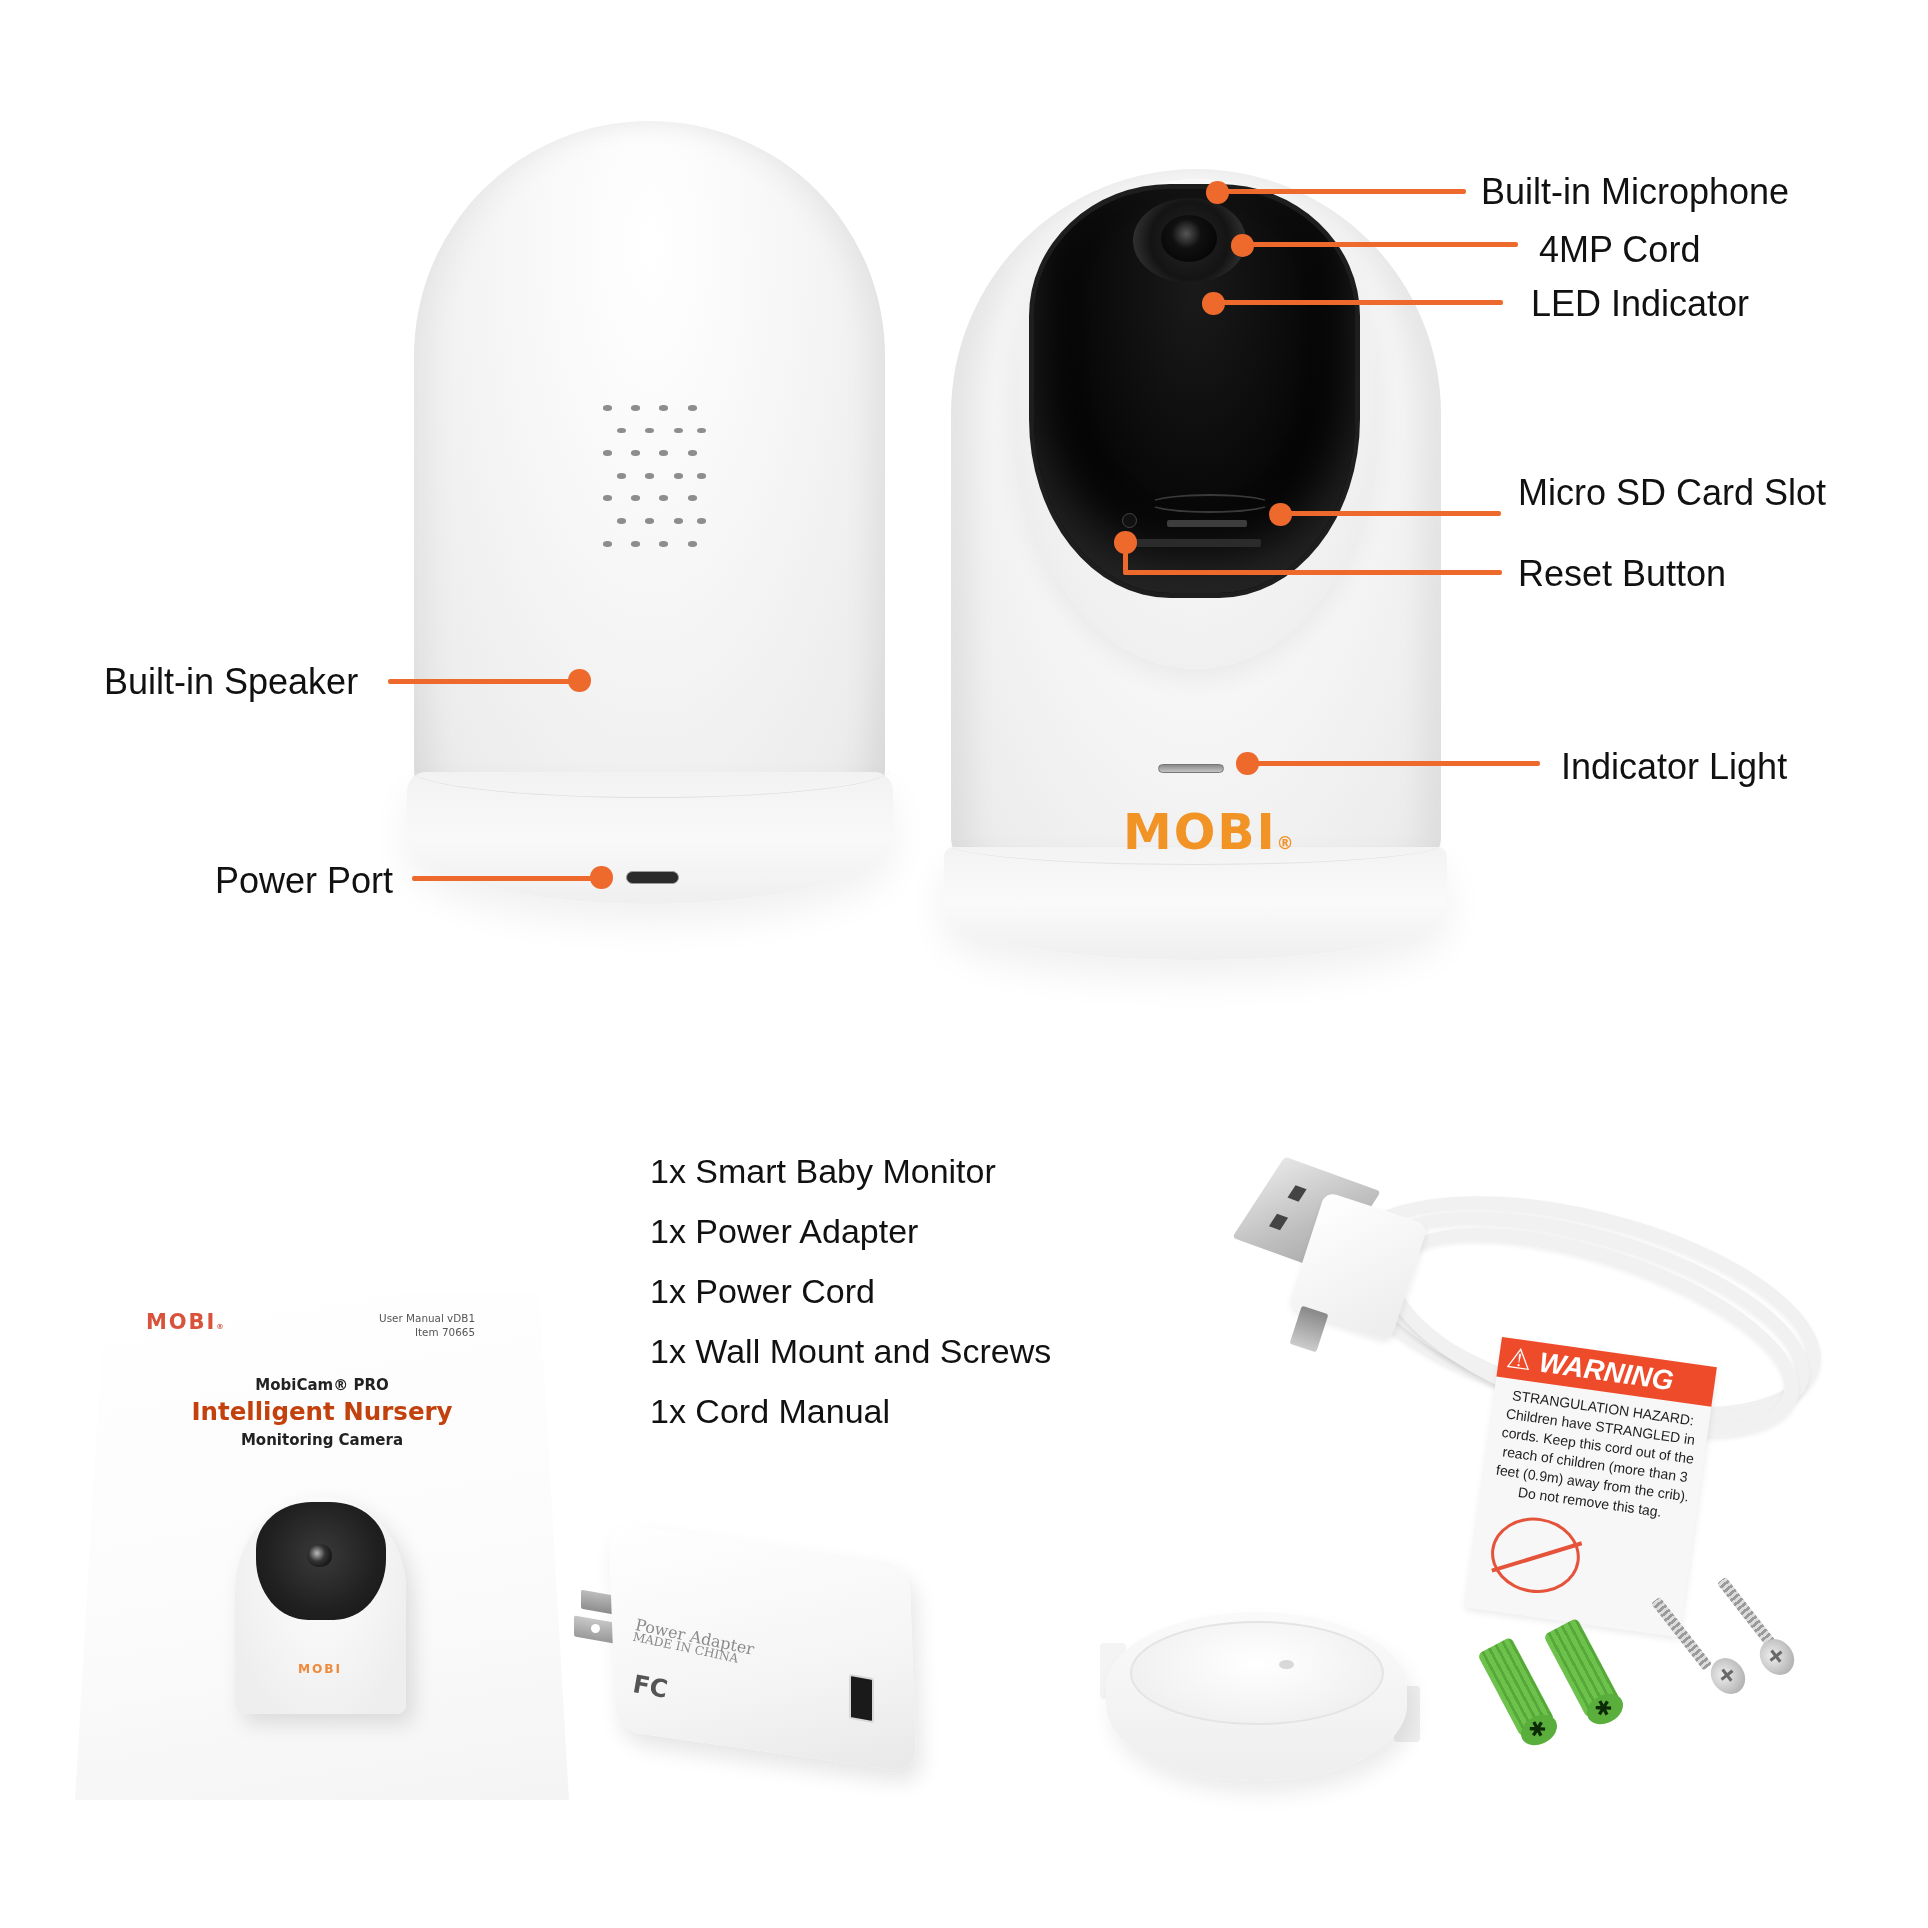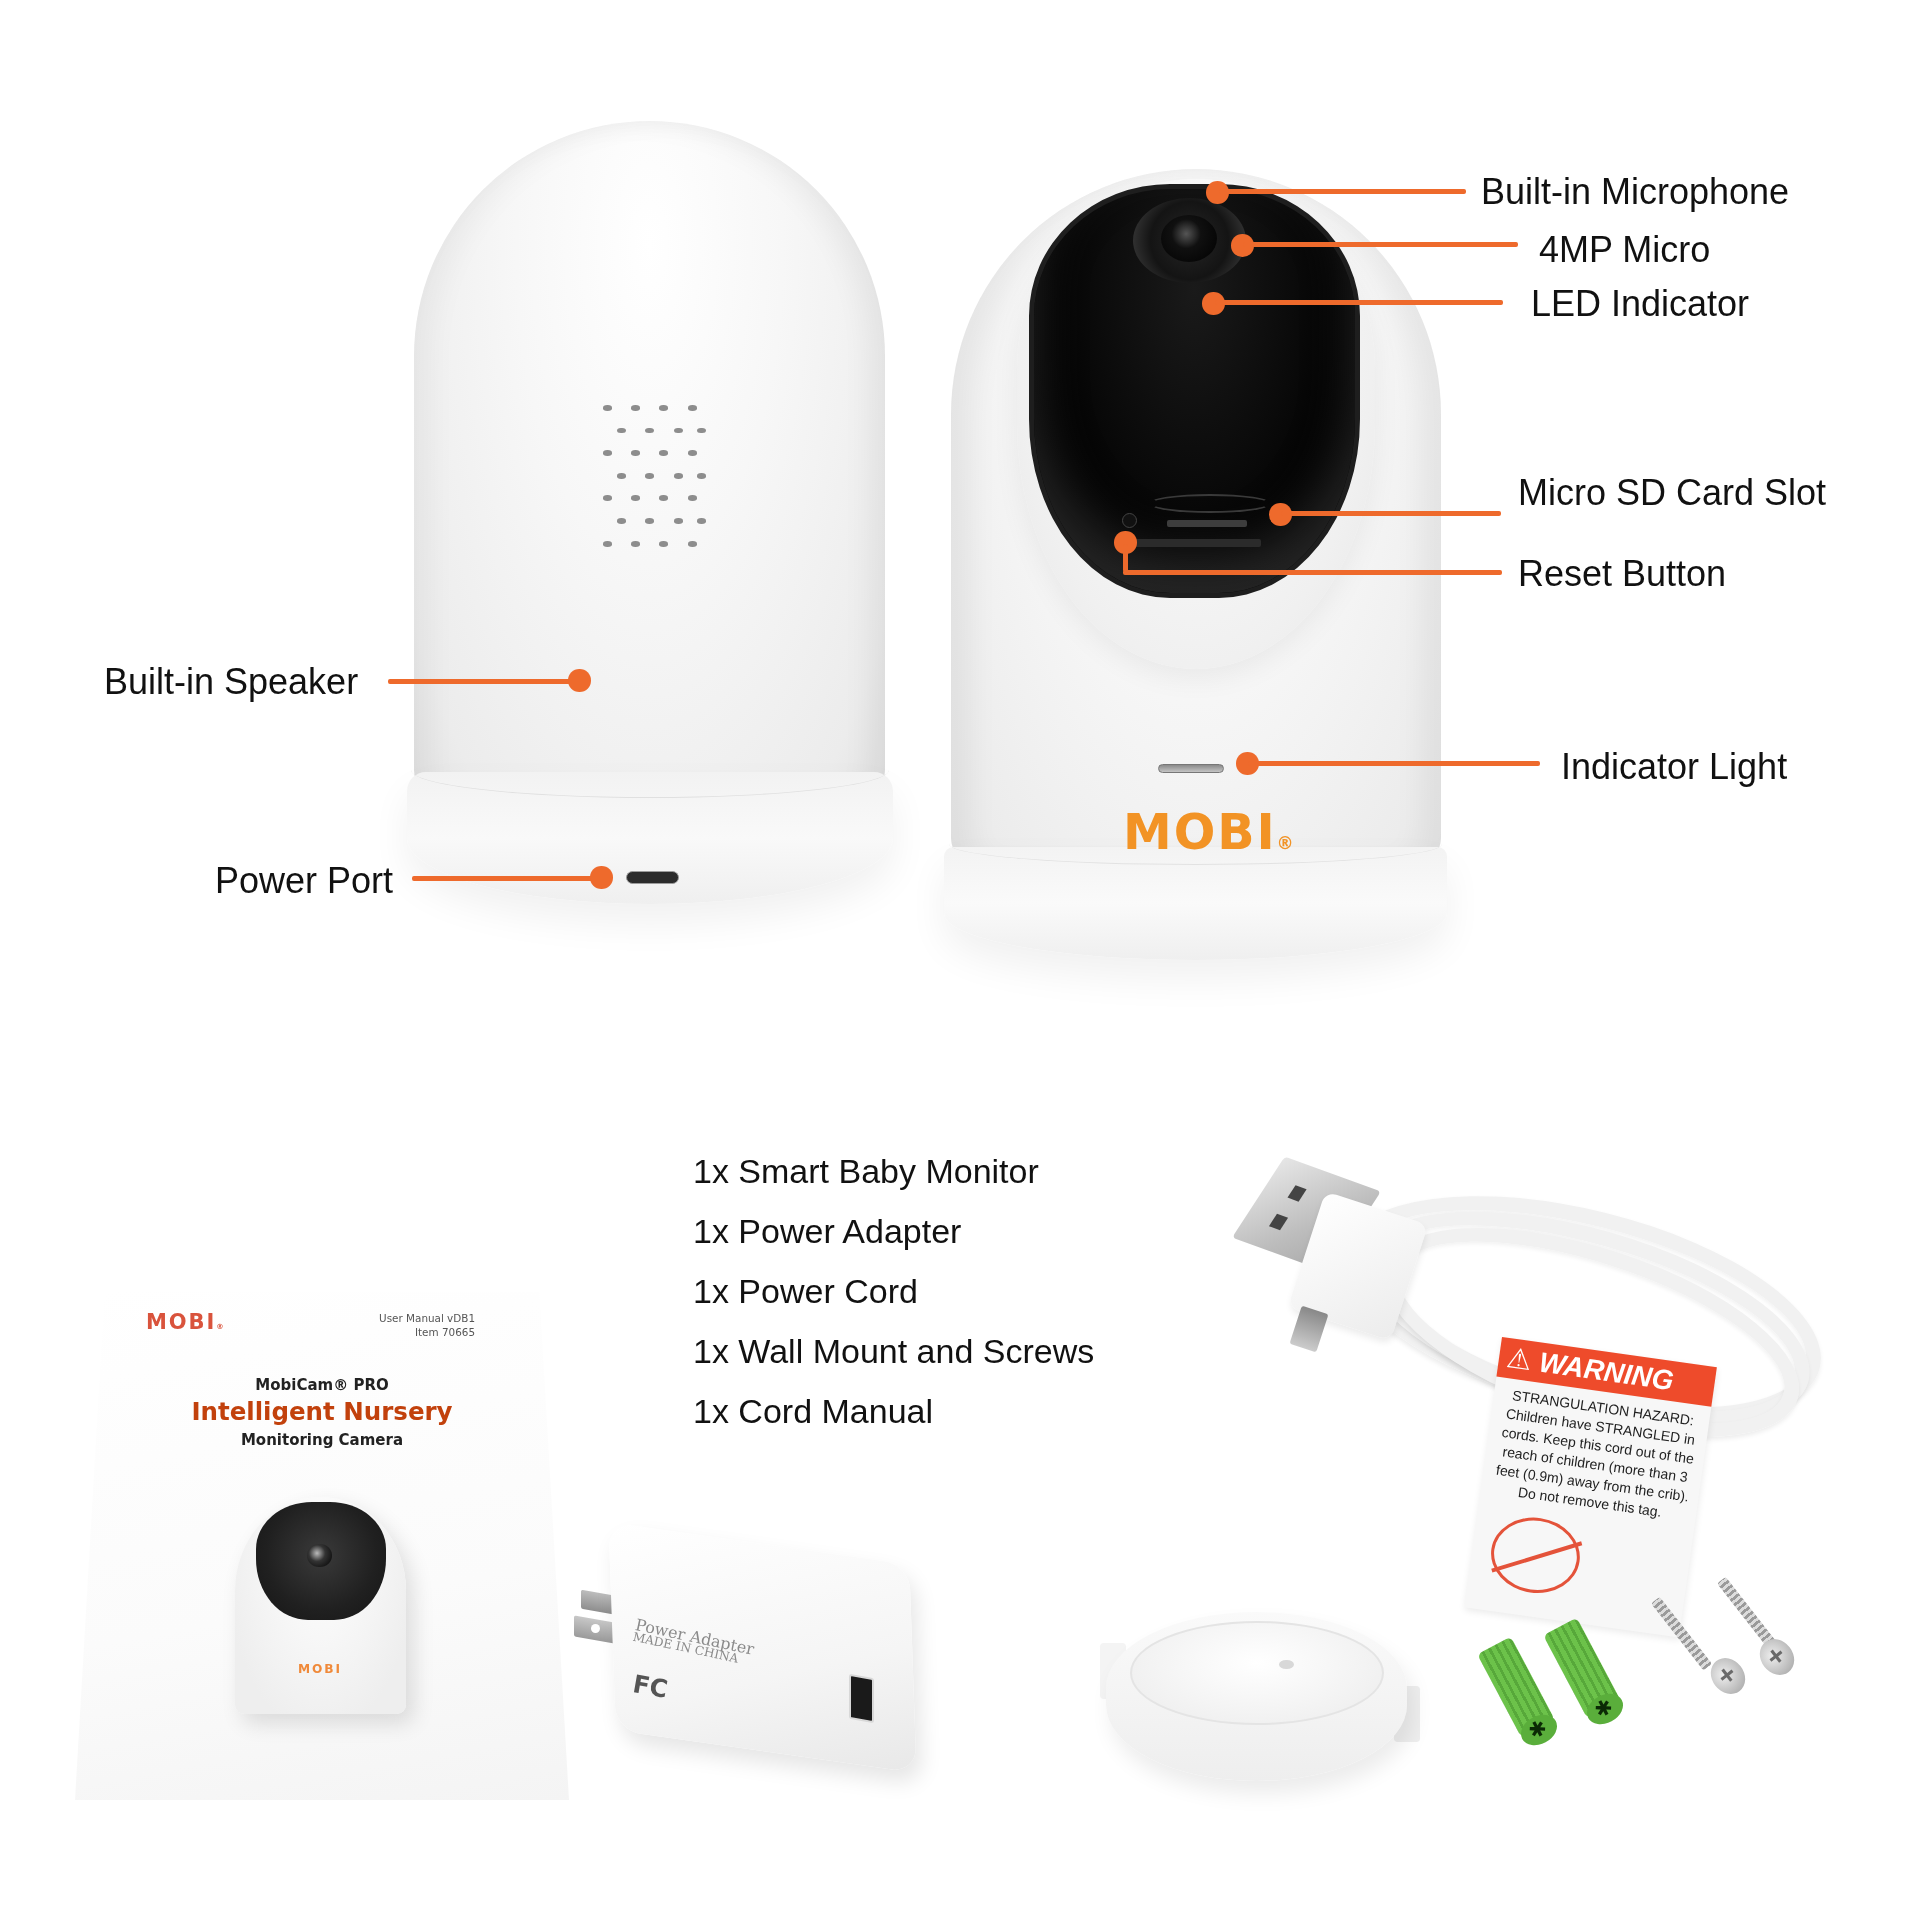--- a/index.html
+++ b/index.html
@@ -85,21 +85,21 @@
     border-radius: 4.7px; background: linear-gradient(#8a8a8a, #c4c4c4); border: 0.9px solid #777;
   }
   .mobi-logo {
     position: absolute; font-family: "DejaVu Sans", "Liberation Sans", sans-serif;
     font-weight: bold; letter-spacing: 1.9px; color: #f29325; line-height: 1;
   }
   .mobi-reg { font-size: 0.35em; vertical-align: baseline; }
 
   
   .box-list { position: absolute; left: 650px; top: 1141px; }
-  .box-item { font-size: 34px; line-height: 60px; color: #111; white-space: nowrap; margin-left: 43px; }
+  .box-item { font-size: 34px; line-height: 60px; color: #111; white-space: nowrap; }
 
   
   .manual {
     position: absolute; left: 75px; top: 1292px; width: 494px; height: 508px;
     background: linear-gradient(170deg, #ffffff 0%, #fbfbfb 60%, #f4f4f4 100%);
     box-shadow: 3.8px 5.6px 13px rgba(0,0,0,0.10);
     clip-path: polygon(6% 0%, 94% 0%, 100% 100%, 0% 100%);
   }
   .manual-logo { position: absolute; left: 146px; top: 1312px; font-size: 21px; color: #d9533c; }
   .manual-meta { position: absolute; left: 334px; top: 1311px; width: 141px; text-align: right; font-size: 10.4px; line-height: 14px; color: #555; font-family: "DejaVu Sans", sans-serif; }
@@ -273,21 +273,21 @@
   </div>
 
   <div>
     <div class="dot" style="left:1206px; top:181px;"></div>
     <div class="leader" style="left:1219px; top:189px; width:247px;"></div>
     <span class="callout-label" style="left:1481px; top:174px;">Built-in Microphone</span>
   </div>
   <div>
     <div class="dot" style="left:1231px; top:234px;"></div>
     <div class="leader" style="left:1243px; top:242px; width:275px;"></div>
-    <span class="callout-label" style="left:1539px; top:232px;">4MP Micro</span>
+    <span class="callout-label" style="left:1539px; top:232px;">4MP Cord</span>
   </div>
   <div>
     <div class="dot" style="left:1202px; top:292px;"></div>
     <div class="leader" style="left:1215px; top:300px; width:288px;"></div>
     <span class="callout-label" style="left:1531px; top:286px;">LED Indicator</span>
   </div>
   <div>
     <div class="dot" style="left:1269px; top:503px;"></div>
     <div class="leader" style="left:1281px; top:511px; width:220px;"></div>
     <span class="callout-label" style="left:1518px; top:475px;">Micro SD Card Slot</span>

